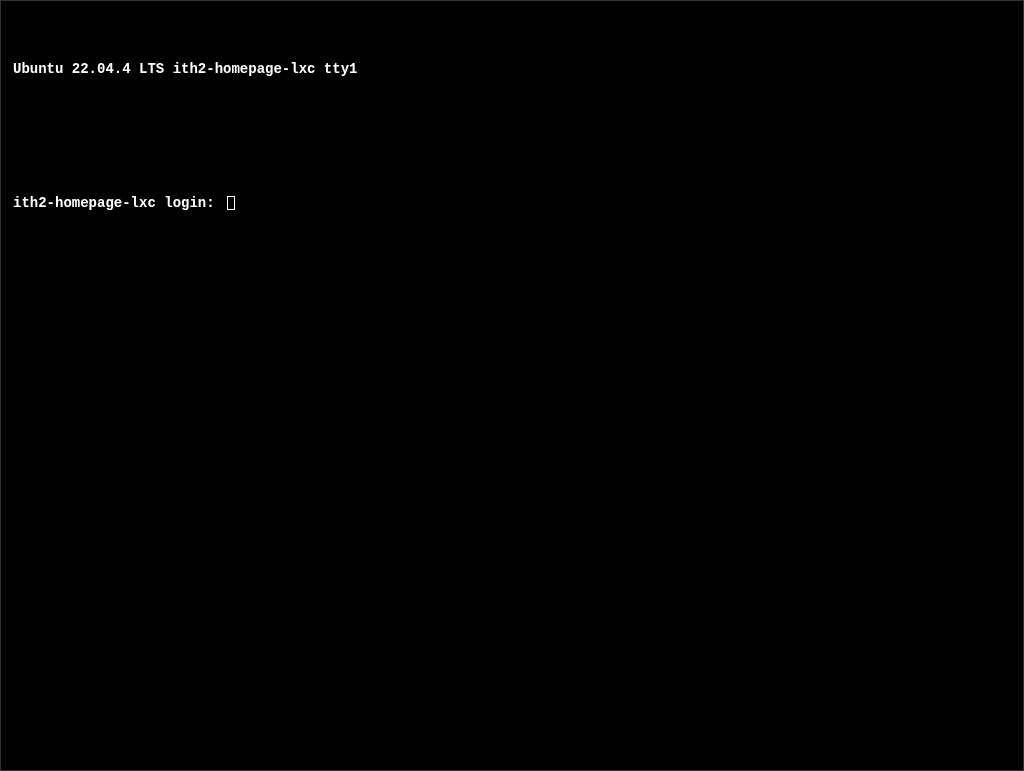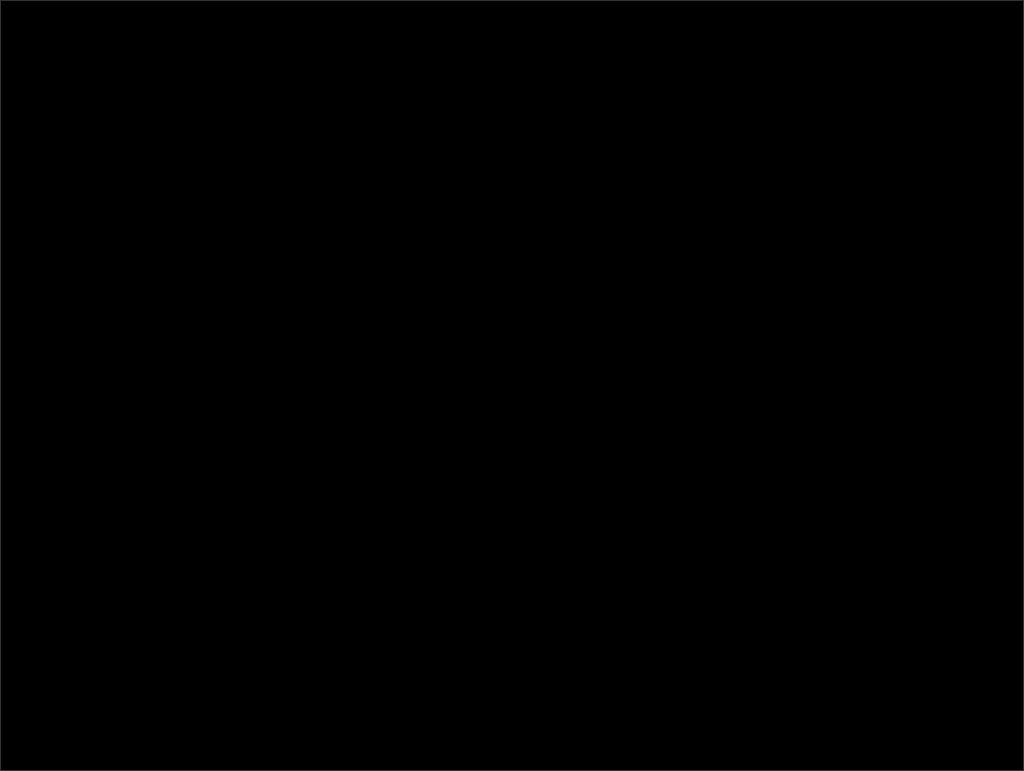--- a/index.html
+++ b/index.html
@@ -41,14 +41,19 @@
       vertical-align: middle;
     }
     .blank-line {
       height: 1.6em;
     }
   </style>
 </head>
 <body>
 
 <div class="terminal">
+  <span class="line">Ubuntu 22.04.4 LTS ith2-homepage-lxc tty1</span>
   <div class="blank-line"></div>
+  <div class="prompt-line">
+    <span>ith2-homepage-lxc login: </span>
+    <span class="cursor"></span>
+  </div>
 </div>
 
 </body></html>

